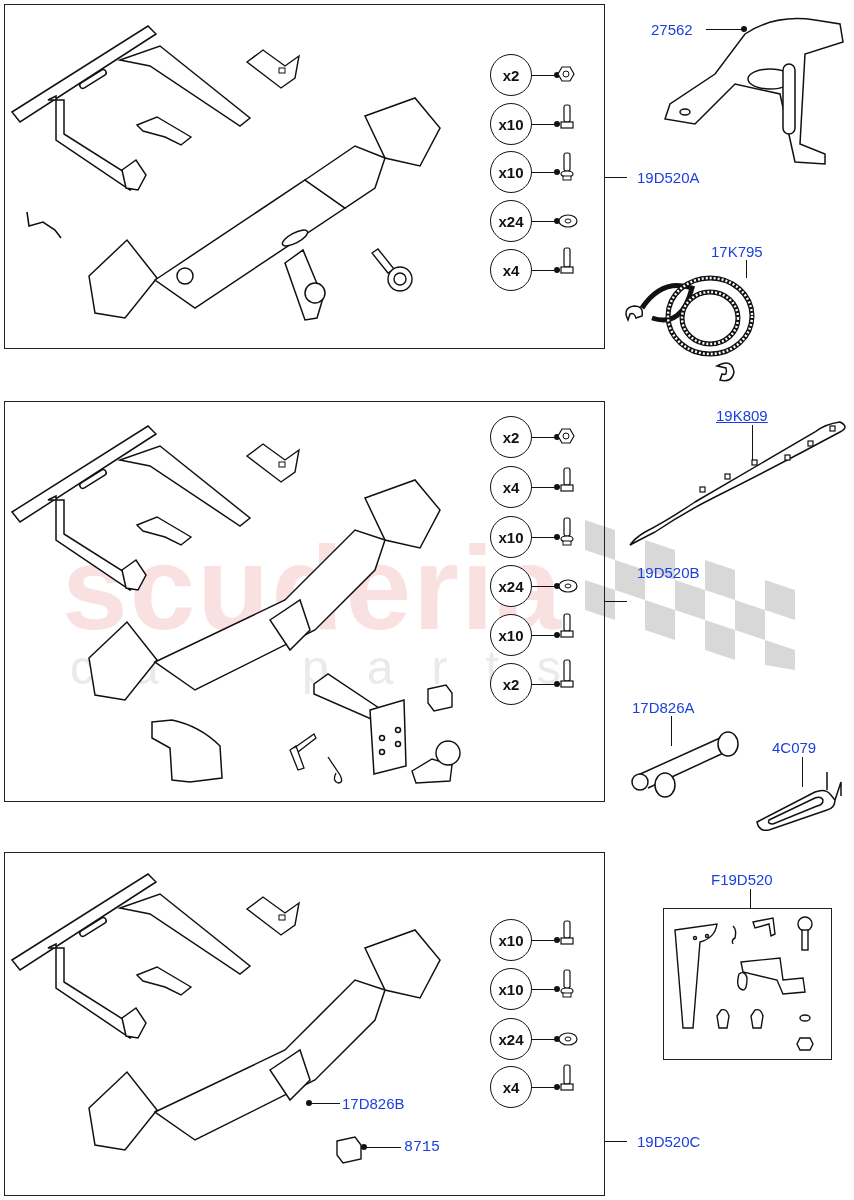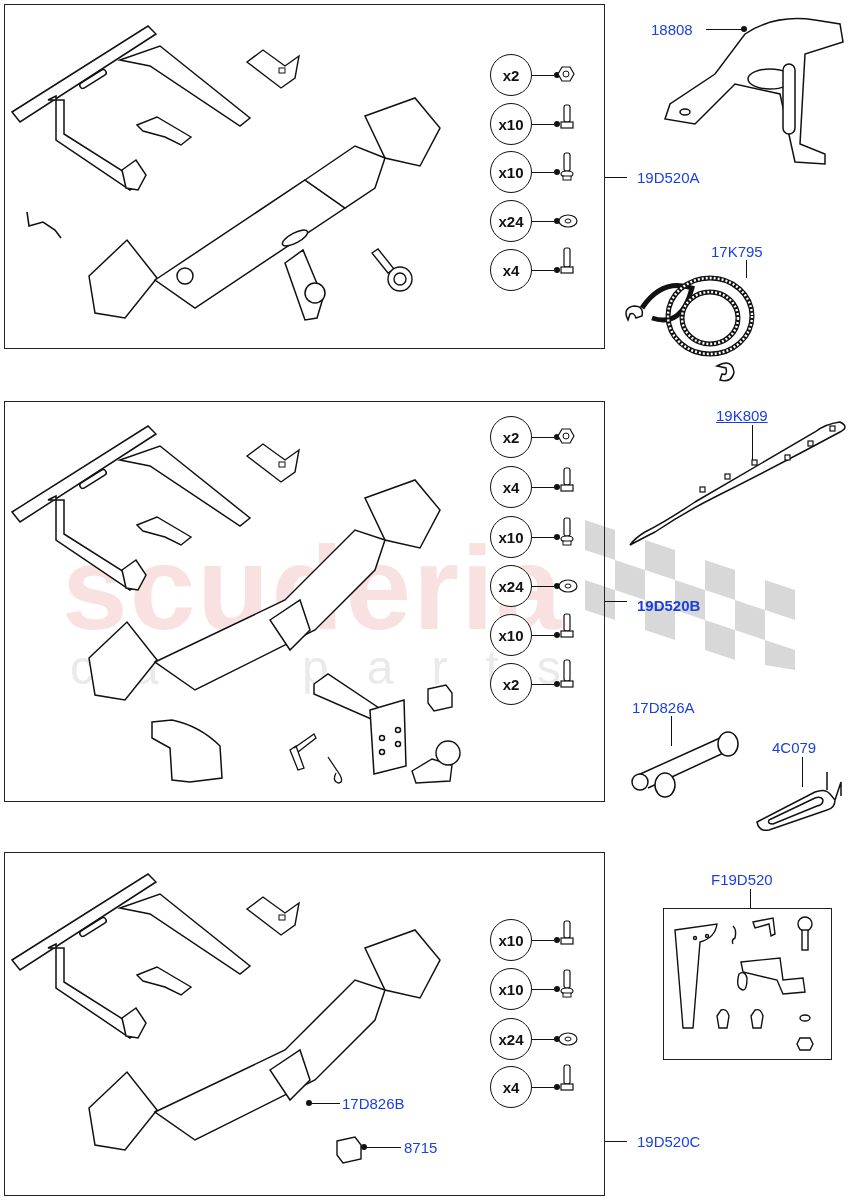--- a/index.html
+++ b/index.html
@@ -117,21 +117,21 @@
 <div class="lead" style="left:532px;top:270px;width:22px;"></div>
 <div class="dot" style="left:554px;top:267px;"></div>
 <svg style="left:560px;top:247px" width="14" height="28" viewBox="0 0 14 28">
     <rect x="4" y="1" width="6" height="19" rx="2" fill="#fff" stroke="#111" stroke-width="1.2"></rect>
     <rect x="1" y="20" width="12" height="6" fill="#fff" stroke="#111" stroke-width="1.2"></rect>
   </svg>
 
 <div class="lead" style="left:605px;top:177px;width:22px;"></div>
 <div class="label" style="left:637px;top:170px;">19D520A</div>
 
-<div class="label" style="left:651px;top:22px;">18808</div>
+<div class="label" style="left:651px;top:22px;">27562</div>
 <div class="lead" style="left:706px;top:29px;width:38px;"></div>
 <div class="dot" style="left:741px;top:26px;"></div>
 <svg style="left:665px;top:14px" width="180" height="150" viewBox="0 0 180 150">
   <g fill="#fff" stroke="#111" stroke-width="1.5">
     <path d="M80,20 Q110,0 150,6 L175,10 L178,28 L140,40 L135,130 L160,140 L160,150 L130,148 L115,80 L70,70 L30,110 L0,105 L5,90 L50,60 Z"></path>
     <ellipse cx="105" cy="65" rx="22" ry="10"></ellipse>
     <rect x="118" y="50" width="12" height="70" rx="6"></rect>
     <ellipse cx="20" cy="98" rx="5" ry="3"></ellipse>
   </g>
 </svg>
@@ -252,21 +252,21 @@
 
 <div class="qty" style="left:490px;top:663px;">x2</div>
 <div class="lead" style="left:532px;top:684px;width:22px;"></div>
 <div class="dot" style="left:554px;top:681px;"></div>
 <svg style="left:560px;top:659px" width="14" height="30" viewBox="0 0 14 30">
     <rect x="4" y="1" width="6" height="21" rx="2" fill="#fff" stroke="#111" stroke-width="1.2"></rect>
     <rect x="1" y="22" width="12" height="6" fill="#fff" stroke="#111" stroke-width="1.2"></rect>
   </svg>
 
 <div class="lead" style="left:605px;top:601px;width:22px;"></div>
-<div class="label" style="left:637px;top:598px;font-weight:bold;">19D520B</div>
+<div class="label" style="left:637px;top:565px;">19D520B</div>
 
 <div class="label" style="left:716px;top:408px;text-decoration:underline;">19K809</div>
 <div class="vlead" style="left:752px;top:425px;height:35px;"></div>
 <svg style="left:625px;top:412px" width="220" height="140" viewBox="0 0 220 140">
   <path d="M5,133 Q20,125 30,120 Q60,100 90,85 Q150,55 215,20 Q225,15 215,10 Q200,12 190,20 Q130,55 70,90 Q40,110 20,120 Q10,126 5,133 Z" fill="#fff" stroke="#111" stroke-width="1.5"></path>
   <g fill="#fff" stroke="#111" stroke-width="1.2">
     <rect x="205" y="14" width="5" height="5"></rect>
       <rect x="183" y="29" width="5" height="5"></rect>
       <rect x="160" y="43" width="5" height="5"></rect>
       <rect x="127" y="48" width="5" height="5"></rect>
@@ -326,21 +326,21 @@
 <svg style="left:335px;top:1135px" width="30" height="30" viewBox="0 0 30 30">
   <polygon points="2,6 20,2 26,10 26,24 8,28 2,20" fill="#fff" stroke="#111" stroke-width="1.4"></polygon>
 </svg>
 
 <div class="dot" style="left:306px;top:1100px;"></div>
 <div class="lead" style="left:310px;top:1103px;width:30px;"></div>
 <div class="label" style="left:342px;top:1096px;">17D826B</div>
 
 <div class="dot" style="left:361px;top:1144px;"></div>
 <div class="lead" style="left:365px;top:1147px;width:36px;"></div>
-<div class="label" style="left:404px;top:1140px;">8715</div>
+<div class="label" style="left:404px;top:1140px;font-family:Liberation Mono, monospace;">8715</div>
 
 <div class="qty" style="left:490px;top:919px;">x10</div>
 <div class="lead" style="left:532px;top:940px;width:22px;"></div>
 <div class="dot" style="left:554px;top:937px;"></div>
 <svg style="left:560px;top:920px" width="14" height="26" viewBox="0 0 14 26">
     <rect x="4" y="1" width="6" height="17" rx="2" fill="#fff" stroke="#111" stroke-width="1.2"></rect>
     <rect x="1" y="18" width="12" height="6" fill="#fff" stroke="#111" stroke-width="1.2"></rect>
   </svg>
 
 <div class="qty" style="left:490px;top:968px;">x10</div>

